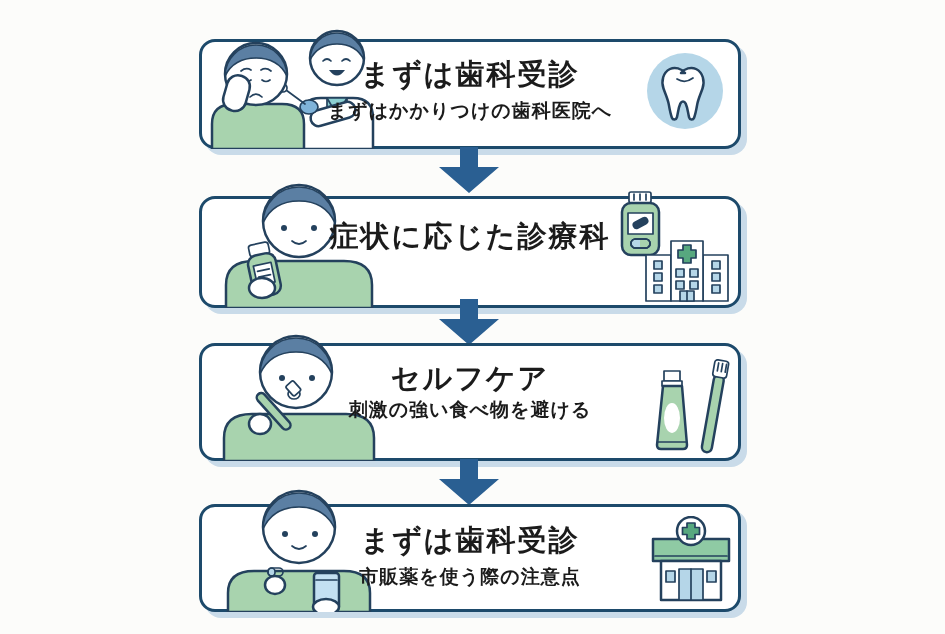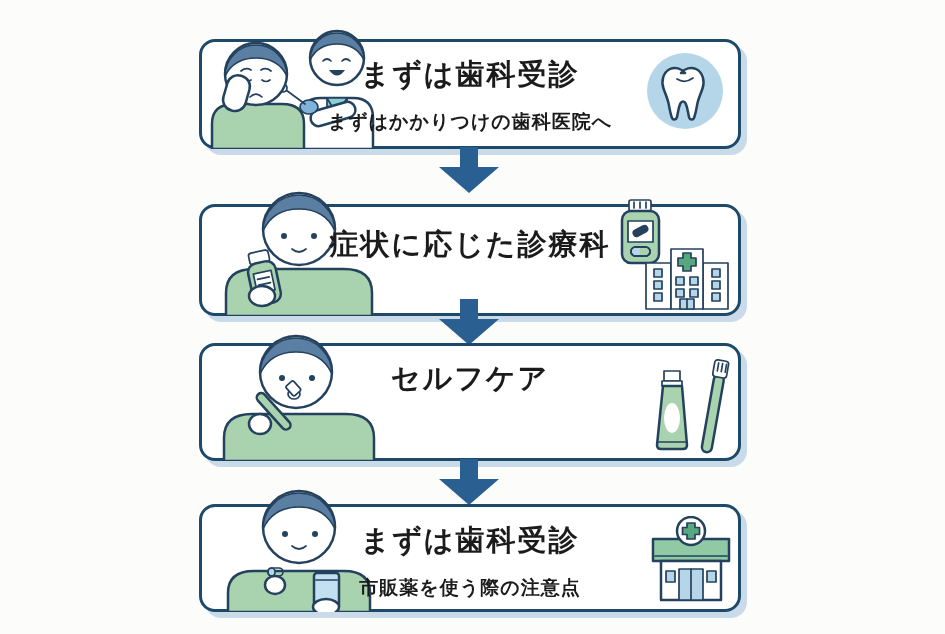--- a/index.html
+++ b/index.html
@@ -13,21 +13,21 @@
   html,body{background:#fff;font-family:"DejaVu Sans","Liberation Sans",sans-serif}
   .canvas{position:relative;width:945px;height:634px;background:var(--background);overflow:hidden}
   .step-box{
     position:absolute;left:199px;width:542px;background:var(--box_fill);
     border:3px solid var(--box_border);border-radius:16px;
     box-shadow:6px 6px 0 var(--box_shadow);
   }
   .illu{position:absolute;pointer-events:none}
   .txt{position:absolute;left:0;right:0;text-align:center;color:var(--text)}
   .title{font-size:29px;font-weight:800;letter-spacing:2px;line-height:1.15}
-  .subtitle{font-size:19px;font-weight:700;letter-spacing:1px;line-height:1.35;margin-top:18px}
+  .subtitle{font-size:19px;font-weight:700;letter-spacing:1px;line-height:1.35;margin-top:7px}
   .icon{position:absolute}
   .arrow{position:absolute;left:437px;width:64px;height:46px}
   
   .ol{stroke:var(--outline_navy);stroke-width:2.5;stroke-linejoin:round;stroke-linecap:round}
   .olt{stroke:var(--outline_navy);stroke-width:1.7;stroke-linejoin:round;stroke-linecap:round}
   .fw{fill:#fff}.fn{fill:none}.fg{fill:var(--accent_green)}.fh{fill:var(--hair_blue)}
   .fb{fill:var(--accent_blue_light)}.fd{fill:var(--outline_navy)}.fc{fill:var(--accent_green_dark)}
   .fa{fill:var(--awning_green)}.fgl{fill:var(--glass_blue)}.fgv{fill:var(--glove_blue)}
   .ft{fill:var(--shirt_teal)}.farrow{fill:var(--arrow)}
 </style>
@@ -67,21 +67,21 @@
       <circle class="fb" cx="39" cy="39" r="38"></circle>
       <path class="fw ol" d="M39 21 c-3.5-4.5-10-6.5-15-4 c-7 3.5-9 12-6.5 19.5 c1.8 5.4 4.3 10.3 5.3 16 c.8 4.6 1.6 9.3 3.1 13.2 c1 2.6 4.3 2.4 5-.3 c1.2-4.6 1.5-9.8 3.4-13.8 c1.4-2.9 4-2.9 5.4 0 c1.9 4 2.2 9.2 3.4 13.8 c.7 2.7 4 2.9 5 .3 c1.5-3.9 2.3-8.6 3.1-13.2 c1-5.7 3.5-10.6 5.3-16 c2.5-7.5 .5-16-6.5-19.5 c-5-2.5-11.5-.5-15 4 z"></path>
       <path class="fn olt" d="M31 27 q8 5 16 -1"></path>
     </svg>
   </section>
 
   <svg class="arrow" style="top:147px" viewBox="0 0 64 46">
     <polygon class="farrow" points="23,0 41,0 41,20 62,20 32,46 2,20 23,20"></polygon>
   </svg>
 
-  <section class="step-box" style="top:204px;height:112px">
+  <section class="step-box" style="top:196px;height:112px">
     <svg class="illu" style="left:2px;top:-26px" width="190" height="135" viewBox="0 0 190 135">
       <path class="fg ol" d="M22 135 V112 Q22 88 50 88 H140 Q168 88 168 112 V135 Z"></path>
       <circle class="fw ol" cx="95" cy="48" r="36"></circle>
       <path class="fh olt" d="M59 50 A36 36 0 0 1 131 50 Q121 28 95 28 Q69 28 59 50 Z"></path>
       <circle class="fd" cx="80" cy="55" r="3"></circle>
         <circle class="fd" cx="110" cy="55" r="3"></circle>
       <path class="fn olt" d="M88 68 q7 6 14 0"></path>
       <g transform="rotate(-12 60 100)">
         <rect class="fw olt" x="50" y="70" width="20" height="12" rx="3"></rect>
         <rect class="fg ol" x="46" y="81" width="28" height="42" rx="9"></rect>
@@ -135,20 +135,21 @@
       <path class="fh olt" d="M56 54 A36 36 0 0 1 128 54 Q118 32 92 32 Q66 32 56 54 Z"></path>
       <circle class="fd" cx="78" cy="58" r="3"></circle>
         <circle class="fd" cx="108" cy="58" r="3"></circle>
       <ellipse class="fw olt" cx="90" cy="74" rx="6" ry="5"></ellipse>
       <rect class="fg ol" x="65" y="68" width="9" height="46" rx="4.5" transform="rotate(-42 70 91)"></rect>
       <rect class="fw olt" x="84" y="62" width="10" height="13" rx="2" transform="rotate(-42 89 68)"></rect>
       <ellipse class="fw ol" cx="56" cy="104" rx="11" ry="10"></ellipse>
     </svg>
     <div class="txt" style="top:16px">
       <div class="title">セルフケア</div>
+      <div class="subtitle" style="margin-top:2px">刺激の強い食べ物を避ける</div>
     </div>
     <svg class="icon" style="left:449px;top:24px" width="44" height="82" viewBox="0 0 44 82">
       <rect class="fw olt" x="13" y="1" width="16" height="10"></rect>
       <rect class="fw olt" x="11" y="11" width="20" height="5"></rect>
       <path class="fg ol" d="M12 16 H31 L36 75 Q36 79 32 79 H10 Q6 79 6 75 Z"></path>
       <ellipse class="fw" cx="21" cy="48" rx="8" ry="15"></ellipse>
       <path class="fn olt" d="M7 72 h28"></path>
     </svg>
     <svg class="icon" style="left:494px;top:13px" width="38" height="96" viewBox="0 0 38 96">
       <g transform="rotate(10 19 48)">

